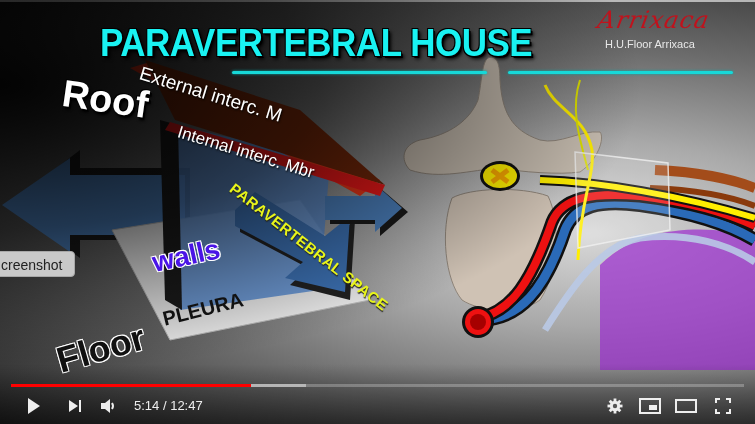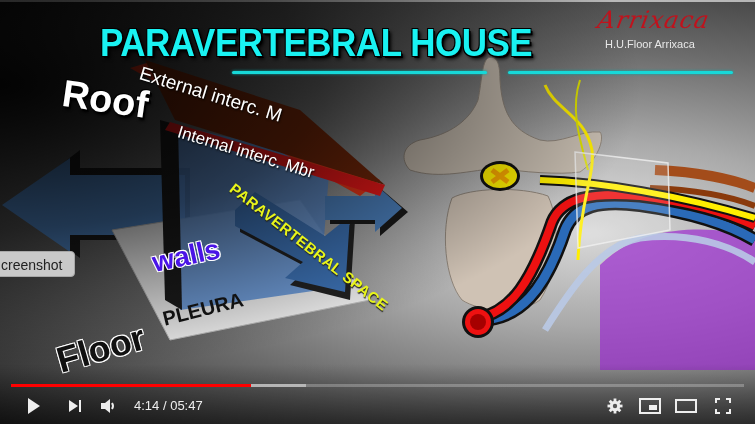--- a/index.html
+++ b/index.html
@@ -148,21 +148,21 @@
         <rect x="11" y="1" width="2" height="12" fill="#eee"></rect>
       </svg>
   </div>
   <div class="ctrl" style="left:97px;width:22px;">
     <svg width="16" height="16" viewBox="0 0 16 16">
         <polygon points="1,5 5,5 10,1 10,15 5,11 1,11" fill="#eee"></polygon>
         <path d="M12,5 Q14,8 12,11" stroke="#eee" stroke-width="2" fill="none"></path>
       </svg>
   </div>
   <div class="time">
-    <span>4:14</span><span> / </span><span>05:47</span>
+    <span>5:14</span><span> / </span><span>12:47</span>
   </div>
 
   <div class="ctrl" style="left:604px;width:22px;">
     <svg width="16" height="16" viewBox="0 0 16 16">
       <g fill="#eee">
           <circle cx="8" cy="8" r="5.2"></circle>
       <rect x="6.6" y="0.5" width="2.8" height="3.5"></rect>
           <rect x="6.6" y="12" width="2.8" height="3.5"></rect>
       <rect x="0.5" y="6.6" width="3.5" height="2.8"></rect>
           <rect x="12" y="6.6" width="3.5" height="2.8"></rect>

